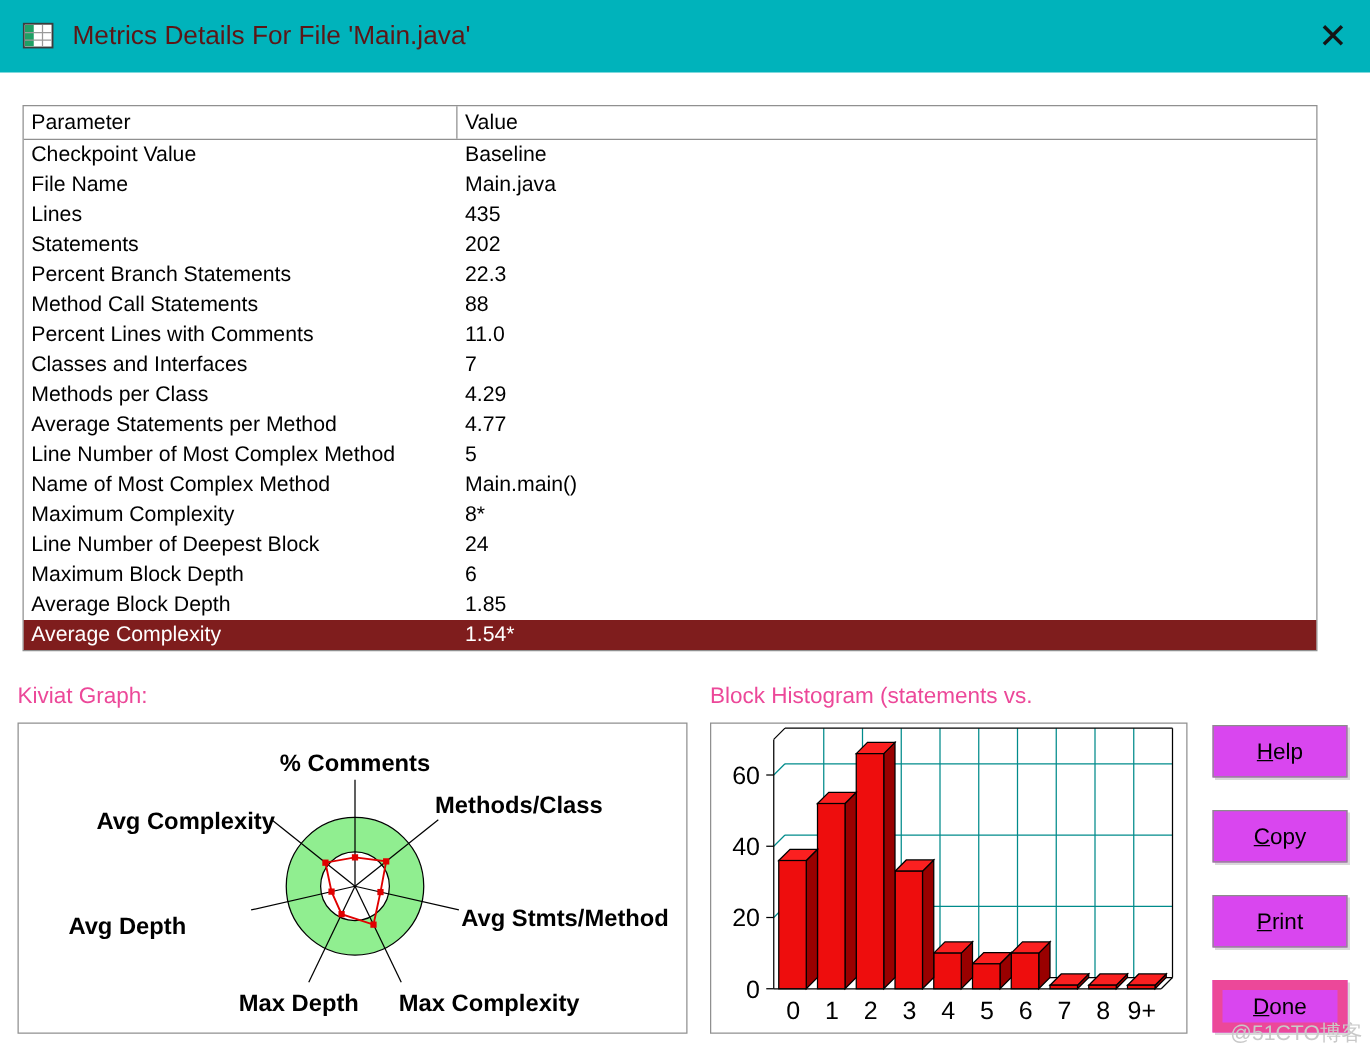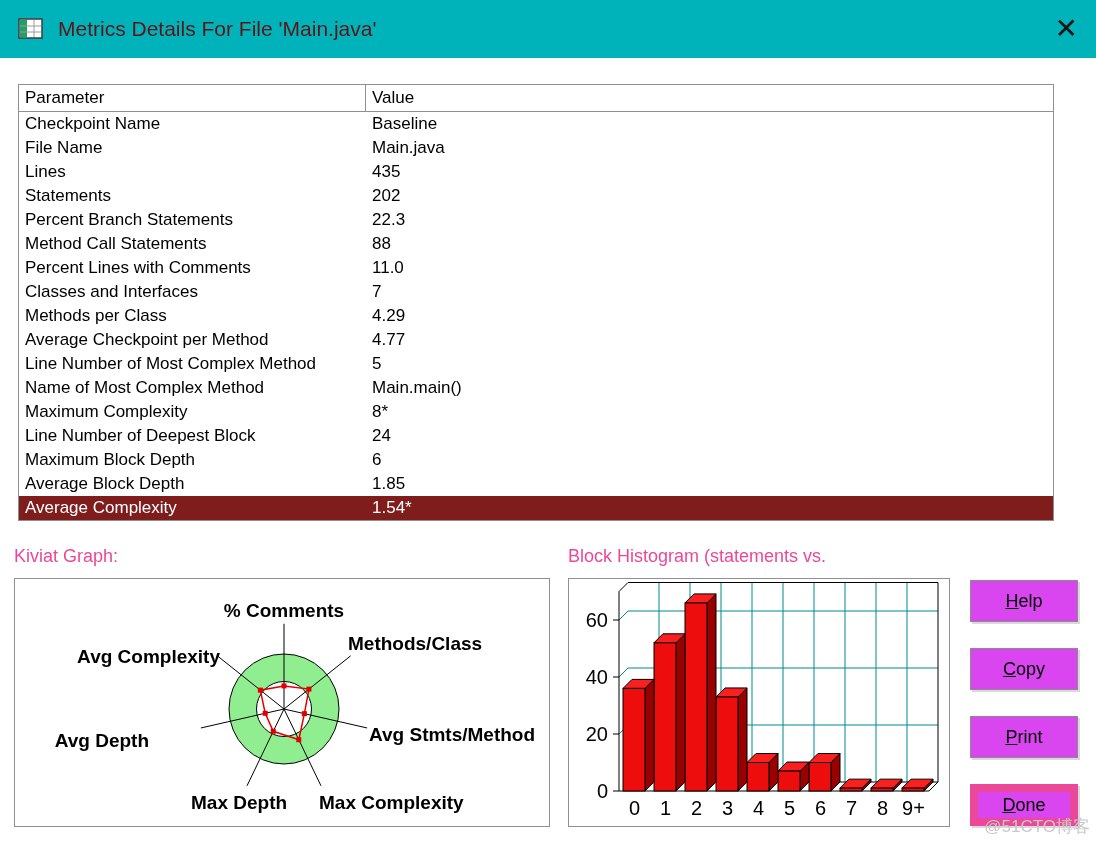--- a/index.html
+++ b/index.html
@@ -62,21 +62,21 @@
     <span class="close">✕</span>
   </div>
 
   <div class="table">
     <div class="thead">
       <div class="th param">Parameter</div>
       <div class="th value">Value</div>
     </div>
     <div class="tbody">
         <div class="trow">
-          <div class="cell param">Checkpoint Name</div>
+          <div class="cell param">Checkpoint Value</div>
           <div class="cell value">Baseline</div>
         </div>
         <div class="trow">
           <div class="cell param">File Name</div>
           <div class="cell value">Main.java</div>
         </div>
         <div class="trow">
           <div class="cell param">Lines</div>
           <div class="cell value">435</div>
         </div>
@@ -98,21 +98,21 @@
         </div>
         <div class="trow">
           <div class="cell param">Classes and Interfaces</div>
           <div class="cell value">7</div>
         </div>
         <div class="trow">
           <div class="cell param">Methods per Class</div>
           <div class="cell value">4.29</div>
         </div>
         <div class="trow">
-          <div class="cell param">Average Checkpoint per Method</div>
+          <div class="cell param">Average Statements per Method</div>
           <div class="cell value">4.77</div>
         </div>
         <div class="trow">
           <div class="cell param">Line Number of Most Complex Method</div>
           <div class="cell value">5</div>
         </div>
         <div class="trow">
           <div class="cell param">Name of Most Complex Method</div>
           <div class="cell value">Main.main()</div>
         </div>

